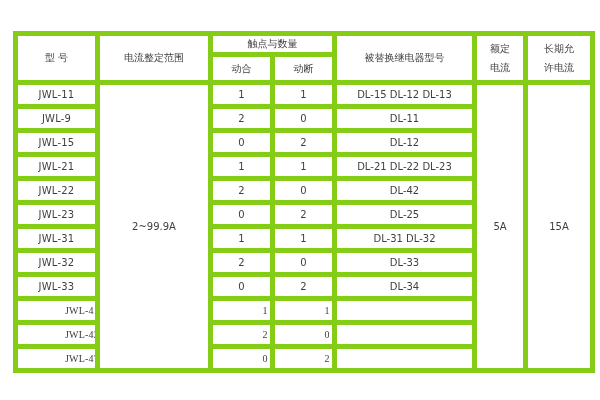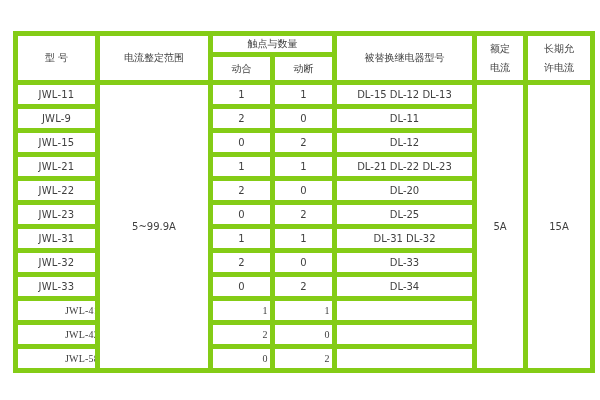--- a/index.html
+++ b/index.html
@@ -74,21 +74,21 @@
         <span>许电流</span>
       </th>
     </tr>
     <tr class="hdr-sub">
       <th class="cjk">动合</th>
       <th class="cjk">动断</th>
     </tr>
 
     <tr class="data-row">
       <td class="model">JWL-11</td>
-      <td class="range-cell" rowspan="12">5~99.9A</td>
+      <td class="range-cell" rowspan="12">2~99.9A</td>
       <td>1</td>
       <td>1</td>
       <td>DL-15 DL-12 DL-13</td>
       <td class="rated-cell" rowspan="12">5A</td>
       <td class="longterm-cell" rowspan="12">15A</td>
     </tr>
     <tr class="data-row">
       <td class="model">JWL-9</td>
       <td>2</td>
       <td>0</td>
@@ -103,21 +103,21 @@
     <tr class="data-row">
       <td class="model">JWL-21</td>
       <td>1</td>
       <td>1</td>
       <td>DL-21 DL-22 DL-23</td>
     </tr>
     <tr class="data-row">
       <td class="model">JWL-22</td>
       <td>2</td>
       <td>0</td>
-      <td>DL-20</td>
+      <td>DL-42</td>
     </tr>
     <tr class="data-row">
       <td class="model">JWL-23</td>
       <td>0</td>
       <td>2</td>
       <td>DL-25</td>
     </tr>
     <tr class="data-row">
       <td class="model">JWL-31</td>
       <td>1</td>
@@ -142,20 +142,20 @@
       <td>1</td>
       <td></td>
     </tr>
     <tr class="data-row serif-row">
       <td class="model">JWL-42</td>
       <td>2</td>
       <td>0</td>
       <td></td>
     </tr>
     <tr class="data-row serif-row">
-      <td class="model">JWL-58</td>
+      <td class="model">JWL-47</td>
       <td>0</td>
       <td>2</td>
       <td></td>
     </tr>
   </tbody>
     </table>
 </div>
 
 </body></html>

